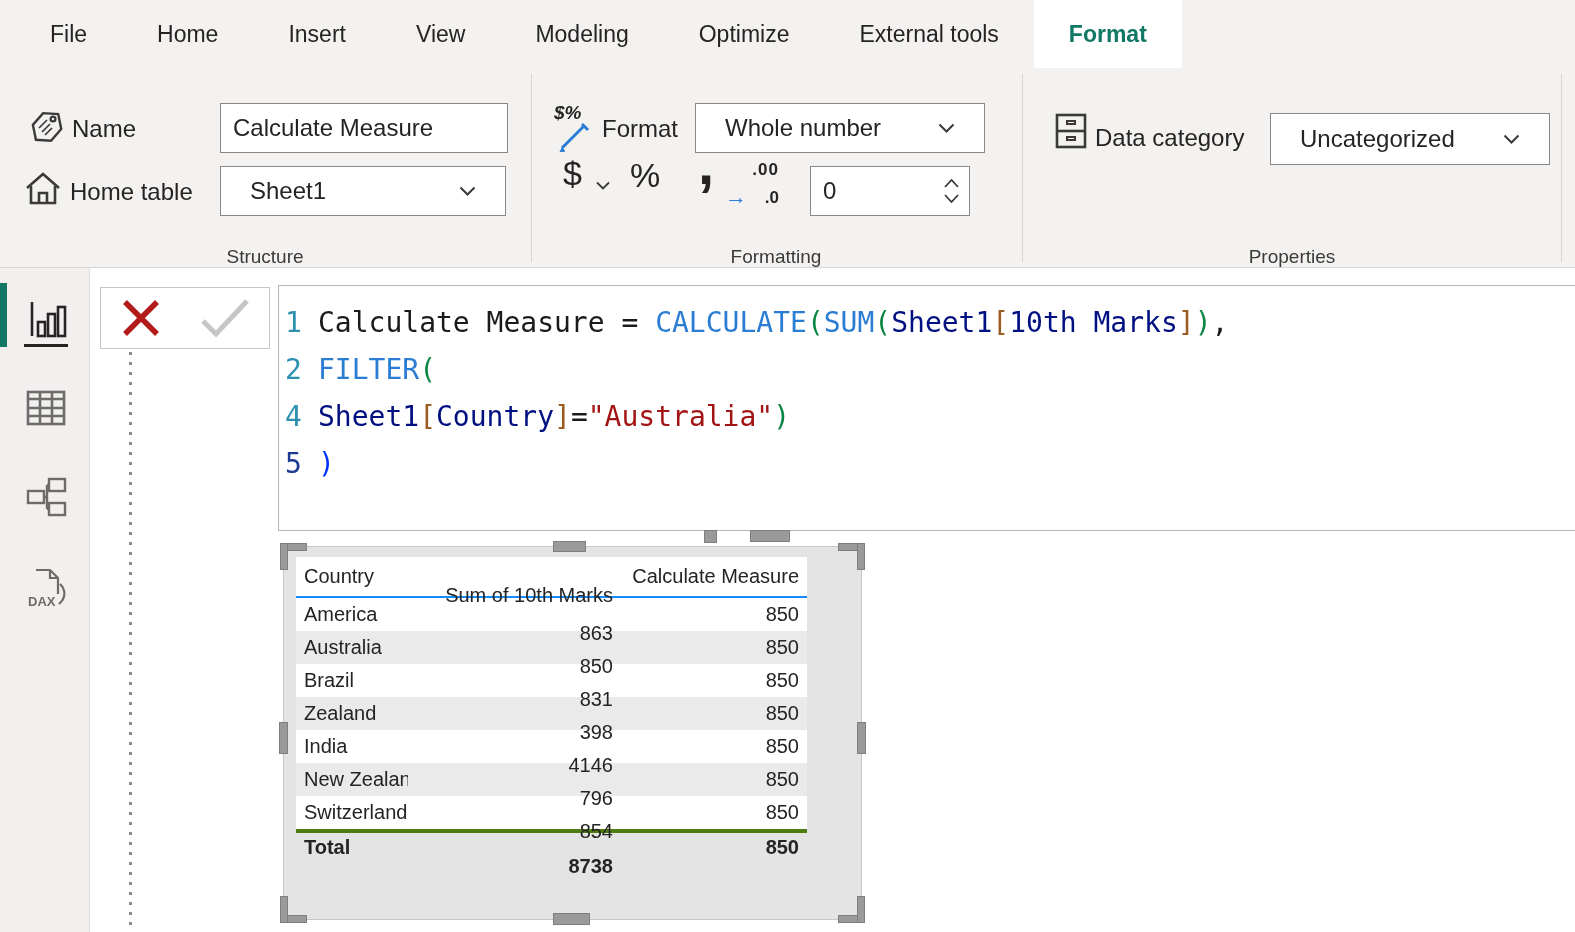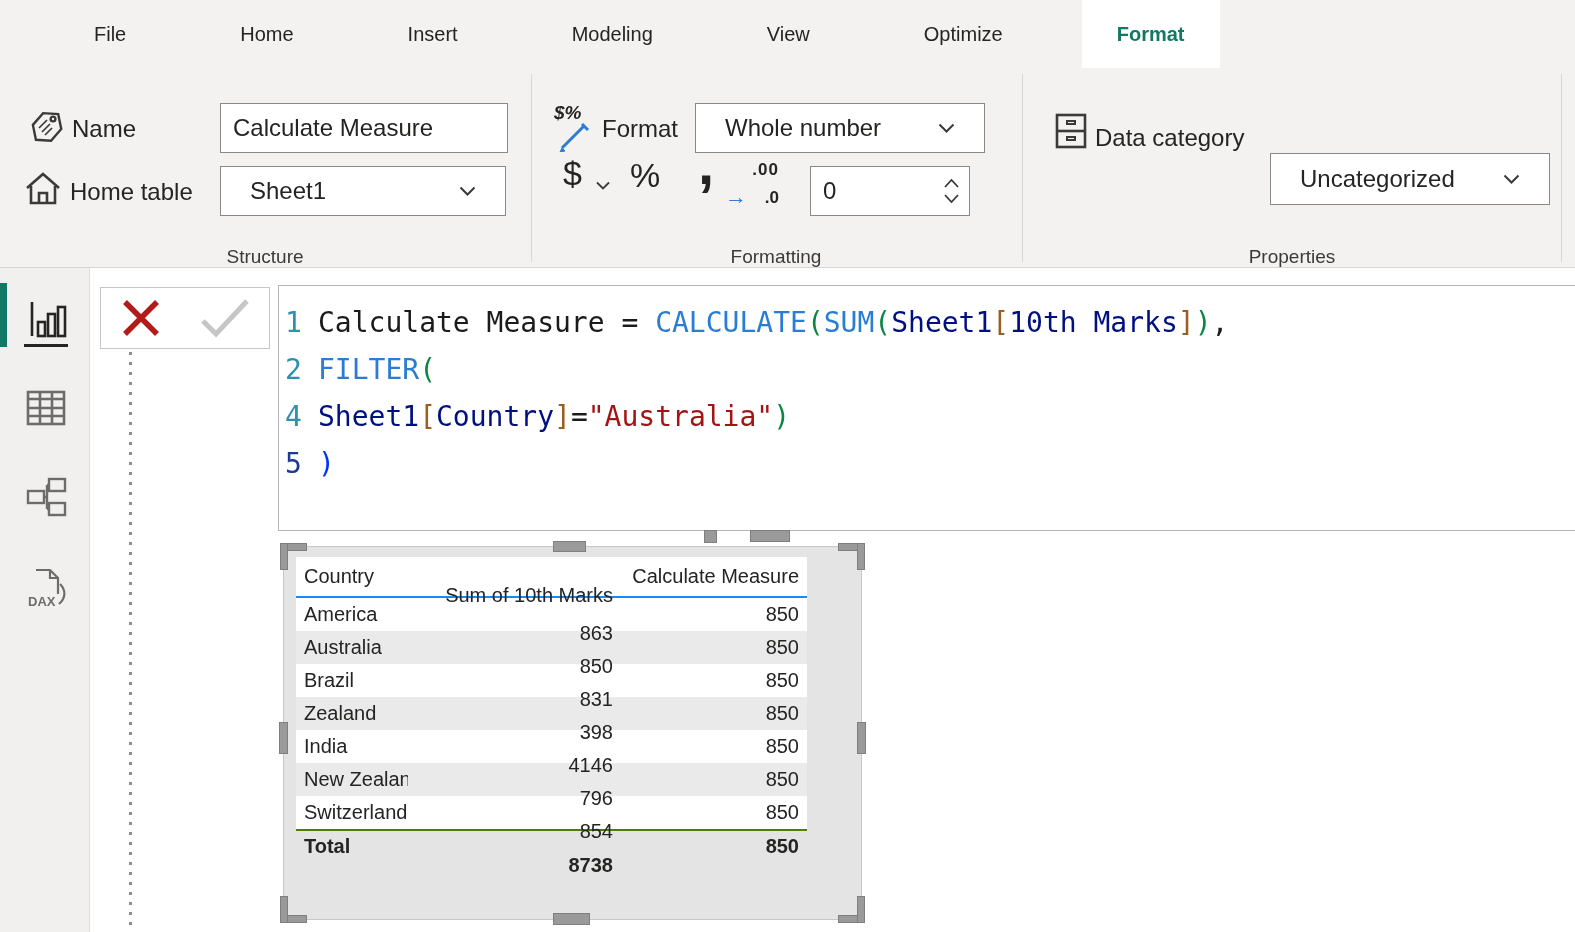--- a/index.html
+++ b/index.html
@@ -3,21 +3,21 @@
 <meta charset="utf-8">
 <style>
   * { margin:0; padding:0; box-sizing:border-box; }
   html,body { background:#fff; }
   body { font-family:"Liberation Sans", sans-serif; color:#252423; }
   .app { position:relative; width:1575px; height:932px; overflow:hidden; background:#fff; }
 
   
   .menubar { position:absolute; left:0; top:0; width:1575px; height:68px; background:#f3f2f1;
              display:flex; align-items:stretch; padding-left:50px; }
-  .menu-item { display:flex; align-items:center; padding:0 35px; font-size:20px; color:#252423; cursor:default;margin-left:44px; }
+  .menu-item { display:flex; align-items:center; padding:0 35px; font-size:23px; color:#252423; cursor:default; }
   .menu-item:first-child { padding-left:0; }
   .menu-item.active { background:#fff; color:#117865; font-weight:600; }
 
   
   .ribbon { position:absolute; left:0; top:68px; width:1575px; height:200px; background:#f3f2f1;
             border-bottom:1px solid #d8d6d4; }
   .rdiv { position:absolute; top:6px; height:188px; width:1px; background:#d8d6d4; }
   .rlabel { position:absolute; font-size:24px; color:#252423; white-space:nowrap; }
   .rcaption { position:absolute; width:300px; text-align:center; font-size:19px; color:#3b3a39; }
   .ctl { position:absolute; background:#fff; border:1px solid #8a8886; font-size:24px; color:#252423; }
@@ -66,21 +66,21 @@
   .sg-parb{ color:#0431fa; }
   .sg-str { color:#a31515; }
 
   
   .visual { position:absolute; left:283px; top:278px; width:579px; height:374px; background:#e4e4e4;
             border:1px solid #c9c7c5; }
   .pbitable { position:absolute; left:12px; top:10px; width:511px; background:#fff; font-size:20px; }
   .trow { display:flex; align-items:center; height:33px; }
   .trow.header { height:41px; border-bottom:2px solid #118DFF; background:#fff; }
   .trow.stripe { background:#eaeaea; }
-  .trow.total { height:33px; border-top:2px solid #4d7c0f; font-weight:700; background:#e4e4e4; }
+  .trow.total { height:33px; border-top:4px solid #4d7c0f; font-weight:700; background:#e4e4e4; }
   .tc { overflow:hidden; white-space:nowrap; }
   .tc.c1 { width:112px; padding-left:8px; text-align:left; }
   .tc.c2 { width:205px; text-align:right;margin-top:38px; }
   .tc.c3 { width:186px; text-align:right; }
 
   
   .hbar { position:absolute; background:#9a9a9a; border:1px solid #7f7f7f; }
   .corner { position:absolute; width:27px; height:27px; }
   .corner .h { position:absolute; width:27px; height:8px; background:#9a9a9a; border:1px solid #7f7f7f; }
   .corner .v { position:absolute; width:8px; height:27px; background:#9a9a9a; border:1px solid #7f7f7f; }
@@ -93,23 +93,24 @@
 </style>
 </head>
 <body>
 
 <div class="app">
 
   <div class="menubar">
       <div class="menu-item">File</div>
       <div class="menu-item">Home</div>
       <div class="menu-item">Insert</div>
+      <div class="menu-item">View</div>
       <div class="menu-item">Modeling</div>
-      <div class="menu-item">View</div>
       <div class="menu-item">Optimize</div>
+      <div class="menu-item">External tools</div>
       <div class="menu-item active">Format</div>
     </div>
 
   <div class="ribbon">
     <div class="rdiv" style="left:531px;"></div>
     <div class="rdiv" style="left:1022px;"></div>
     <div class="rdiv" style="left:1561px;"></div>
 
     <span class="iconbtn" style="left:26px; top:38px;">
       <svg width="40" height="40" viewBox="0 0 40 40" fill="none" stroke="#3b3a39" stroke-width="2.4">
@@ -190,21 +191,21 @@
 
     <span class="iconbtn" style="left:1053px; top:44px;">
       <svg width="36" height="38" viewBox="0 0 36 38" fill="none" stroke="#3b3a39" stroke-width="2.6">
         <rect x="4" y="3" width="28" height="32"></rect>
         <path d="M4 19 H32"></path>
         <path d="M14 9 H22 V12 H14 Z" stroke-width="2"></path>
         <path d="M14 25 H22 V28 H14 Z" stroke-width="2"></path>
       </svg>
     </span>
     <span class="rlabel" style="left:1095px; top:56px;">Data category</span>
-    <div class="ctl select" style="left:1270px; top:45px; width:280px; height:52px;margin-top:40px;">
+    <div class="ctl select" style="left:1270px; top:45px; width:280px; height:52px;">
       <span class="sel-text">Uncategorized</span>
       <span class="chev">
         <svg width="17" height="11" viewBox="0 0 17 11" fill="none" stroke="#3b3a39" stroke-width="2">
             <path d="M1.5 1.5 L8.5 8.5 L15.5 1.5"></path>
           </svg>
       </span>
     </div>
     <div class="rcaption" style="left:1142px; top:178px;">Properties</div>
   </div>
 

